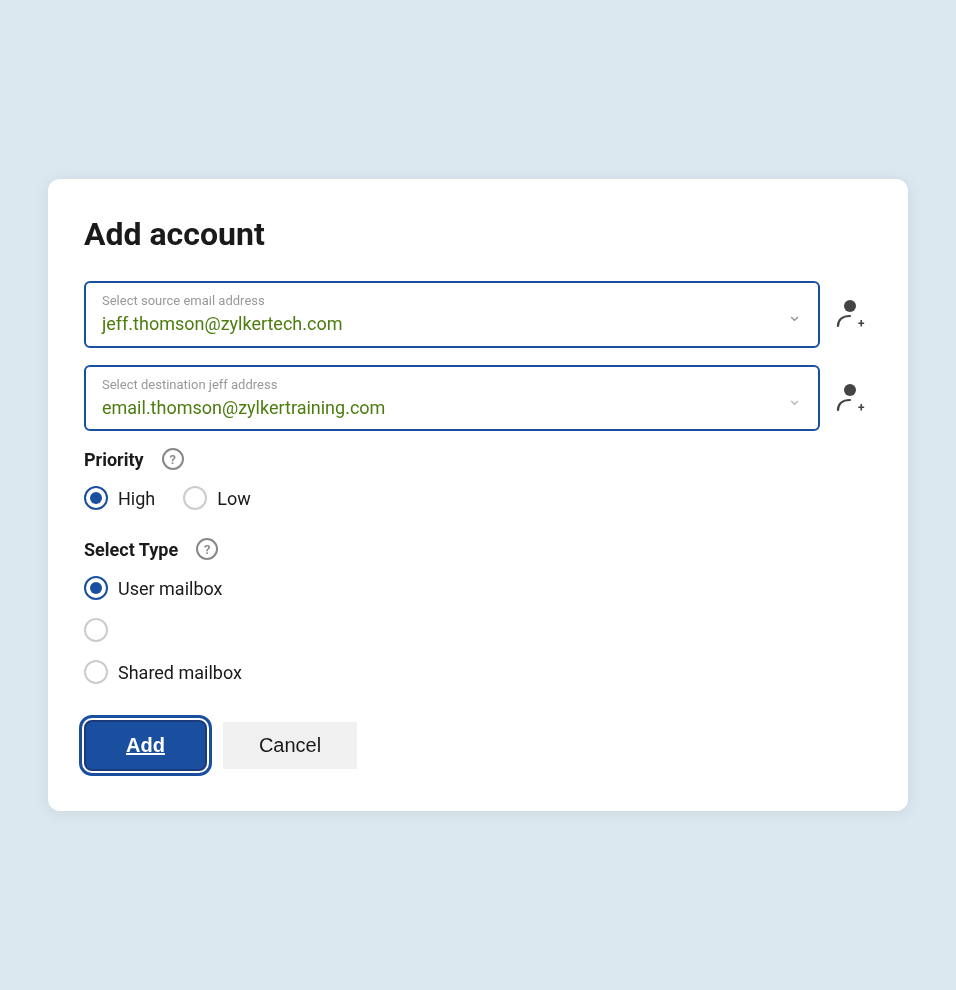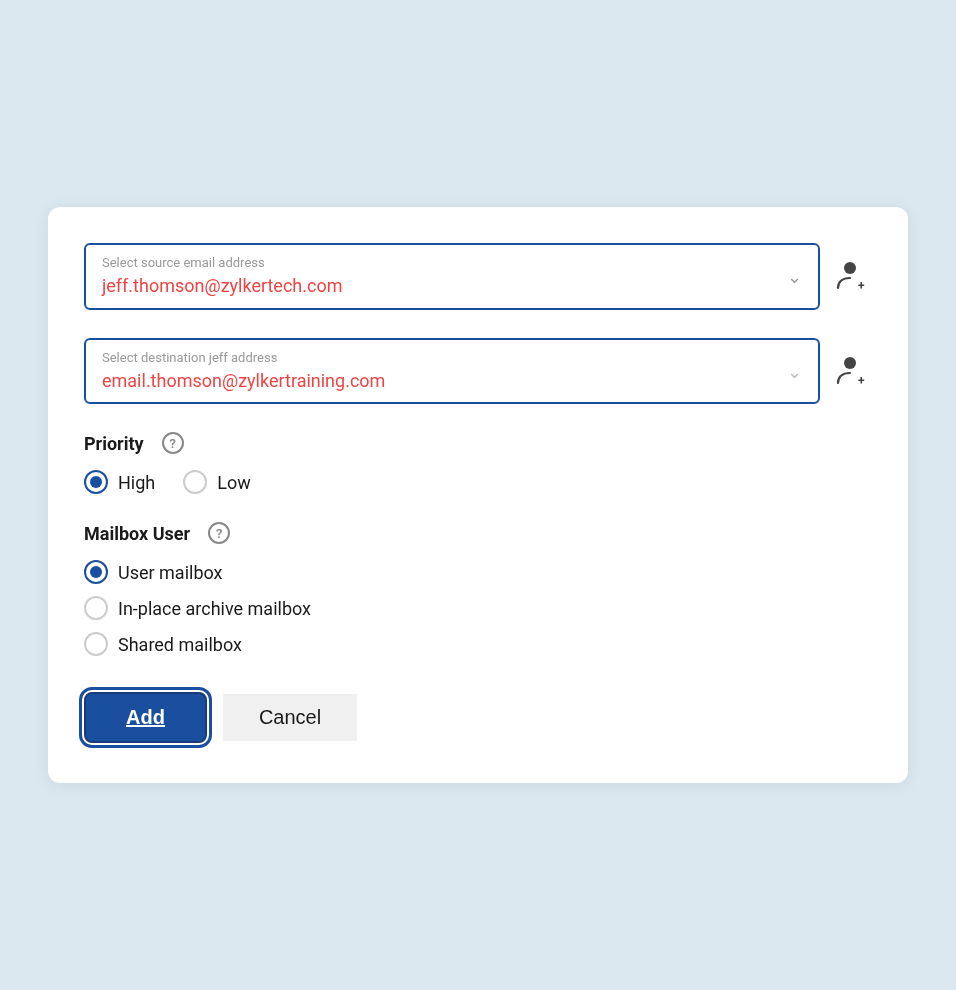--- a/index.html
+++ b/index.html
@@ -29,21 +29,21 @@
     .dialog-title {
       font-size: 32px;
       font-weight: 700;
       color: #1a1a1a;
       margin-bottom: 28px;
     }
 
     .field-row {
       display: flex;
       align-items: center;
-      margin-bottom: 28px;
+      margin-bottom: 17px;
     }
 
     .dropdown-wrapper {
       flex: 1;
       position: relative;
       border: 2px solid #1a4fa0;
       border-radius: 6px;
       background: #fff;
       padding: 10px 50px 10px 16px;
       cursor: pointer;
@@ -51,21 +51,21 @@
 
     .dropdown-wrapper .field-placeholder {
       font-size: 13px;
       color: #999;
       margin-bottom: 4px;
       line-height: 1.2;
     }
 
     .dropdown-wrapper .field-value {
       font-size: 18px;
-      color: #ef4444;
+      color: #4d7c0f;
       line-height: 1.3;
     }
 
     .dropdown-chevron {
       position: absolute;
       right: 16px;
       top: 50%;
       transform: translateY(-50%);
       color: #999;
       font-size: 18px;
@@ -144,21 +144,21 @@
       content: '';
       width: 12px;
       height: 12px;
       background: #1a4fa0;
       border-radius: 50%;
     }
 
     .mailbox-type-group {
       display: flex;
       flex-direction: column;
-      gap: 12px;
+      gap: 18px;
       margin-bottom: 36px;
     }
 
     .button-row {
       display: flex;
       align-items: center;
       gap: 16px;
     }
 
     .btn-add {
@@ -190,20 +190,21 @@
     .user-add-icon svg {
       width: 32px;
       height: 32px;
     }
   </style>
 </head>
 <body>
 
 <div class="dialog-container">
 
+  <h1 class="dialog-title">Add account</h1>
 
   <div class="field-row">
     <div class="dropdown-wrapper">
       <div class="field-placeholder">Select source email address</div>
       <div class="field-value">jeff.thomson@zylkertech.com</div>
       <span class="dropdown-chevron">⌄</span>
     </div>
     <div class="add-user-btn user-add-icon">
       <svg viewBox="0 0 32 32" fill="none" xmlns="http://www.w3.org/2000/svg">
         <path d="M20 8a6 6 0 1 1-12 0 6 6 0 0 1 12 0z" fill="#444"></path>
@@ -239,32 +240,31 @@
       <div class="radio-circle selected"></div>
       <span>High</span>
     </label>
     <label class="radio-option">
       <div class="radio-circle"></div>
       <span>Low</span>
     </label>
   </div>
 
   <div class="section-label">
-    <span>Mailbox User</span>
+    <span>Select Type</span>
     <span class="help-icon">?</span>
   </div>
 
   <div class="mailbox-type-group">
     <label class="radio-option">
       <div class="radio-circle selected"></div>
       <span>User mailbox</span>
     </label>
     <label class="radio-option">
       <div class="radio-circle"></div>
-      <span>In-place archive mailbox</span>
     </label>
     <label class="radio-option">
       <div class="radio-circle"></div>
       <span>Shared mailbox</span>
     </label>
   </div>
 
   <div class="button-row">
     <button class="btn-add">Add</button>
     <button class="btn-cancel">Cancel</button>

